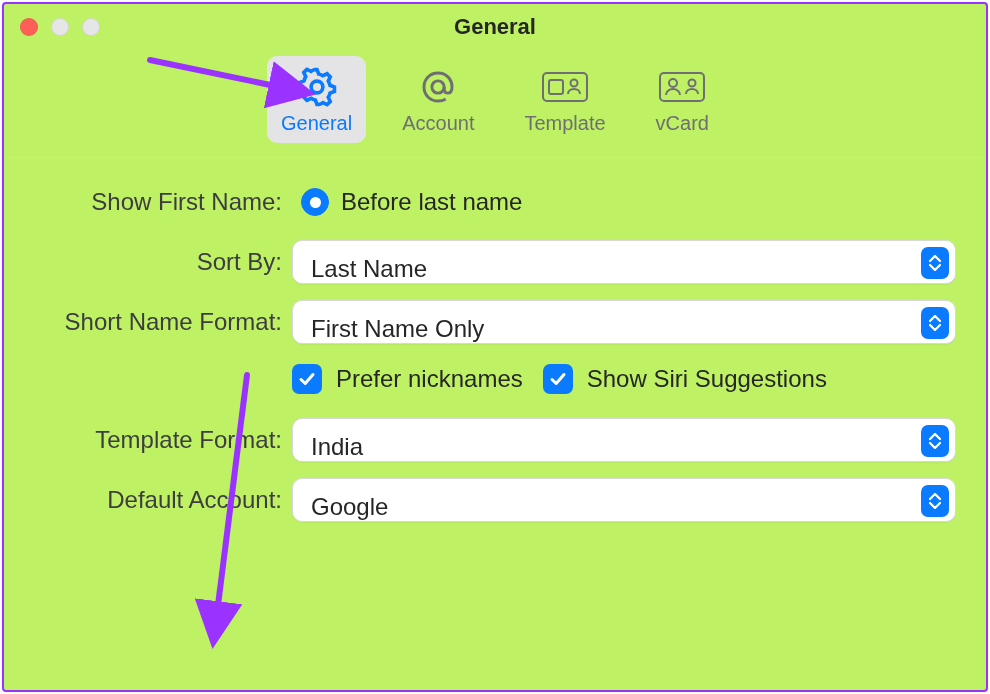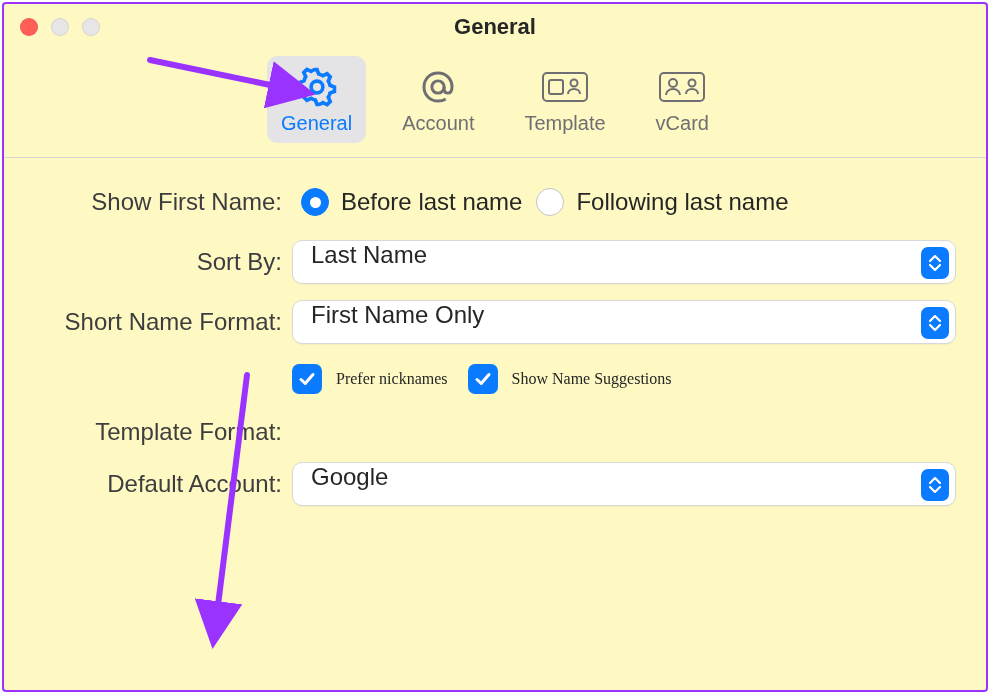--- a/index.html
+++ b/index.html
@@ -9,21 +9,21 @@
       width: 990px;
       height: 694px;
       overflow: hidden;
     }
     .frame {
       width: 986px;
       height: 690px;
       margin: 2px;
       border: 2px solid #9A33FF;
       border-radius: 4px;
-      background: #fef9c3;
+      background: #bef264;
       position: relative;
       overflow: hidden;
     }
     
     .titlebar {
       height: 46px;
       display: flex;
       align-items: center;
       position: relative;
     }
@@ -104,42 +104,42 @@
     .radio-label{font-size:24px;color:#262626;}
     
     .select {
       position: relative;
       height: 44px;
       width: 100%;
       background:#fff;
       border:1px solid #d7d7dc;
       border-radius:10px;
       box-shadow: 0 1px 1px rgba(0,0,0,0.04);
-      display:flex;align-items:flex-start;
+      display:flex;align-items:flex-end;
       padding: 0 18px;
       font-size:24px;color:#262626;
       cursor:pointer;
     }
     .stepper {
       position:absolute; right:6px; top:6px;
       width:28px;height:32px;border-radius:7px;
       background:#0a7aff;
       display:flex;flex-direction:column;align-items:center;justify-content:center;
       gap:0px;
     }
     .stepper svg { display:block;}
     
     .check-row { display:flex; align-items:center; gap:14px; cursor:pointer;}
     .checkbox {
       width:30px;height:30px;border-radius:7px;
       background:#0a7aff;
       display:flex;align-items:center;justify-content:center;
       flex-shrink:0;
     }
-    .check-label{font-size:16px;color:#262626;font-family:Liberation Serif, serif;}
+    .check-label{font-size:24px;color:#262626;}
     
     .arrow {
       position:absolute; pointer-events:none;
     }
     .arrow svg { overflow: visible; }
   </style>
 </head>
 <body>
 
 <div class="frame">
@@ -204,24 +204,20 @@
 
   <div class="form">
 
     <div class="row" style="margin-bottom:24px;gap:9px;">
       <div class="lbl">Show First Name:</div>
       <div class="ctrl">
         <div class="radio-row">
           <span class="radio checked"></span>
           <span class="radio-label">Before last name</span>
         </div>
-        <div class="radio-row">
-          <span class="radio"></span>
-          <span class="radio-label">Following last name</span>
-        </div>
       </div>
     </div>
 
     <div class="row">
       <div class="lbl">Sort By:</div>
       <div class="ctrl">
         <div class="select">
           <span>Last Name</span>
           <span class="stepper">
             <svg width="12" height="8" viewBox="0 0 12 8">
@@ -262,27 +258,40 @@
               </svg>
           </span>
           <span class="check-label">Prefer nicknames</span>
         </div>
         <div class="check-row">
           <span class="checkbox">
             <svg width="20" height="20" viewBox="0 0 20 20">
                 <path d="M4 10.5 L8.2 14.5 L16 5.5" stroke="#fff" stroke-width="3" fill="none" stroke-linecap="round" stroke-linejoin="round"></path>
               </svg>
           </span>
-          <span class="check-label">Show Name Suggestions</span>
+          <span class="check-label">Show Siri Suggestions</span>
         </div>
       </div>
     </div>
 
     <div class="row">
       <div class="lbl">Template Format:</div>
+      <div class="ctrl">
+        <div class="select">
+          <span>India</span>
+          <span class="stepper">
+            <svg width="12" height="8" viewBox="0 0 12 8">
+                <path d="M1 6 L6 1 L11 6" stroke="#fff" stroke-width="2.2" fill="none" stroke-linecap="round" stroke-linejoin="round"></path>
+              </svg>
+            <svg width="12" height="8" viewBox="0 0 12 8">
+                <path d="M1 2 L6 7 L11 2" stroke="#fff" stroke-width="2.2" fill="none" stroke-linecap="round" stroke-linejoin="round"></path>
+              </svg>
+          </span>
+        </div>
+      </div>
     </div>
 
     <div class="row">
       <div class="lbl">Default Account:</div>
       <div class="ctrl">
         <div class="select">
           <span>Google</span>
           <span class="stepper">
             <svg width="12" height="8" viewBox="0 0 12 8">
                 <path d="M1 6 L6 1 L11 6" stroke="#fff" stroke-width="2.2" fill="none" stroke-linecap="round" stroke-linejoin="round"></path>

